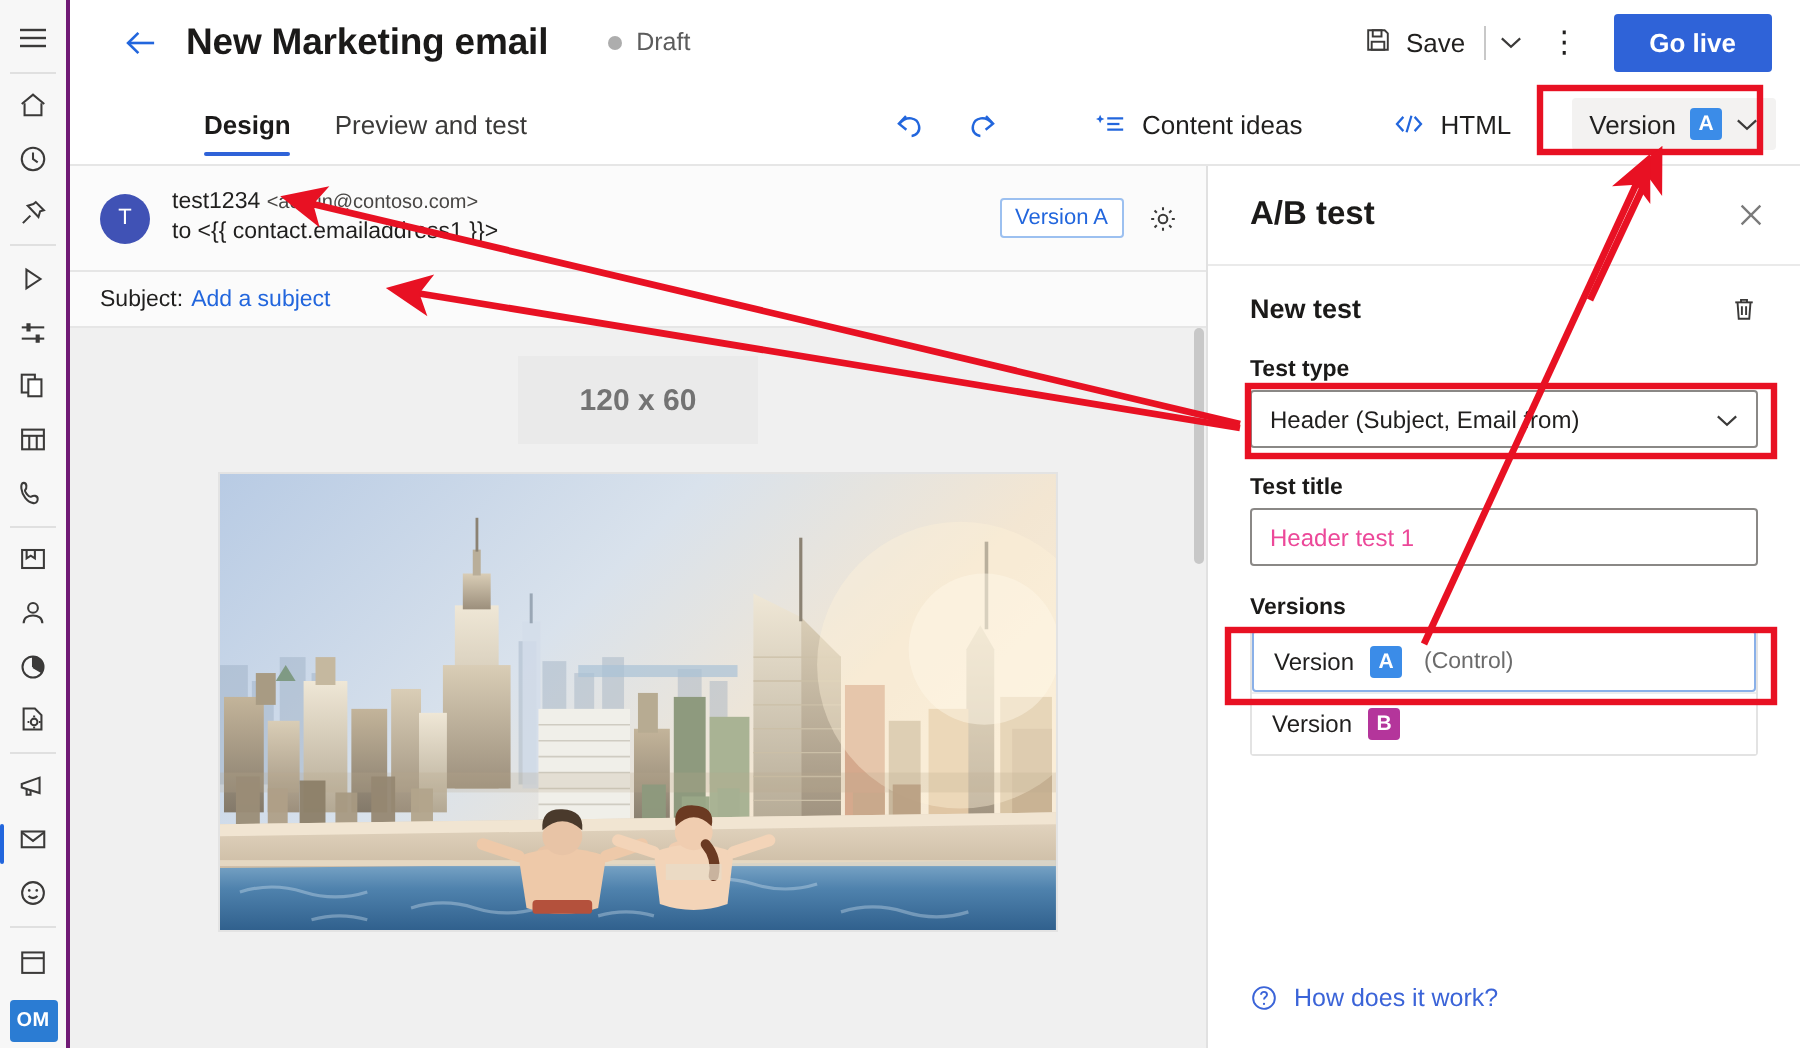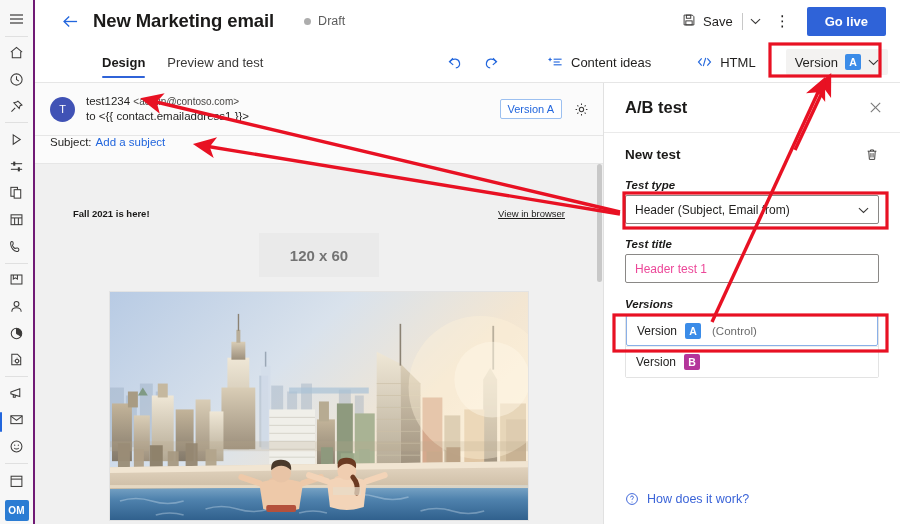--- a/index.html
+++ b/index.html
@@ -115,21 +115,21 @@
   .mailhead-right{ margin-left:auto; display:flex; align-items:center; gap:12px;padding-left:17px; }
   .ver-chip{
     border:1px solid #9cc0f0; border-radius:2px; color:#2266dd;
     font-size:11px; padding:3px 7px; background:#fff;
   }
   .gear{ color:#3b3a39; display:flex; }
 
   .subjrow{
     position:absolute; left:35px; top:136px; width:568px; height:28px;
     background:#fbfbfb; border-bottom:1px solid #e6e6e6;
-    display:flex; align-items:flex-start; padding-left:15px;
+    display:flex; align-items:center; padding-left:15px;
     font-size:11.5px; color:#201f1e;
   }
   .subjrow .link{ color:#2266dd; margin-left:4px; }
 
   
   .canvas{
     position:absolute; left:35px; top:164px; width:568px; height:360px;
     background:#f0f0f0; overflow:hidden;
   }
   .mailrow1{
@@ -171,21 +171,21 @@
     border-bottom:1px solid #eaeaea;
   }
   .panel-title{ font-size:16.5px; font-weight:600; color:#1b1a19; }
   .panel-close{ margin-left:auto; color:#7a7a7a; display:flex; }
   .panel-body{ padding:14px 21px 0 21px; }
   .row-newtest{
     display:flex; align-items:center; margin-bottom:17px;
   }
   .newtest-label{ font-size:13.5px; font-weight:600; color:#1b1a19; }
   .trash{ margin-left:auto; color:#3b3a39; display:flex; }
-  .field-label{ font-size:11.5px; color:#1b1a19; font-weight:600; margin-bottom:4px;font-style:italic; }
+  .field-label{ font-size:11.5px; color:#1b1a19; font-weight:600; margin-bottom:4px; }
   .select-box{
     height:29px; border:1px solid #8a8886; border-radius:2px; background:#fff;
     display:flex; align-items:center; padding:0 9px; font-size:12px; color:#201f1e;
     margin-bottom:14px;
   }
   .select-caret{ margin-left:auto; color:#3b3a39; display:flex; }
   .text-box{
     height:29px; border:1px solid #8a8886; border-radius:2px; background:#fff;
     display:flex; align-items:center; padding:0 9px; font-size:12px; color:#ec4899;
     margin-bottom:15px;
@@ -442,24 +442,20 @@
       </div>
     </div>
   </div>
 
   <div class="subjrow">
     <span>Subject:</span>
     <span class="link">Add a subject</span>
   </div>
 
   <div class="canvas">
-    <div class="mailrow1">
-      <div class="fall-txt">Fall 2021 is here!</div>
-      <div class="view-browser">View in browser</div>
-    </div>
     <div class="logo-ph">120 x 60</div>
     <div class="hero-wrap">
       <svg class="hero" viewBox="0 0 420 230" preserveAspectRatio="xMidYMid slice">
         <defs>
           <linearGradient id="sky" x1="0" y1="0" x2="1" y2="0.55">
             <stop offset="0%" stop-color="#b8cbe4"></stop>
             <stop offset="45%" stop-color="#d9e2ec"></stop>
             <stop offset="78%" stop-color="#f3e6d2"></stop>
             <stop offset="100%" stop-color="#f8ecd8"></stop>
           </linearGradient>

